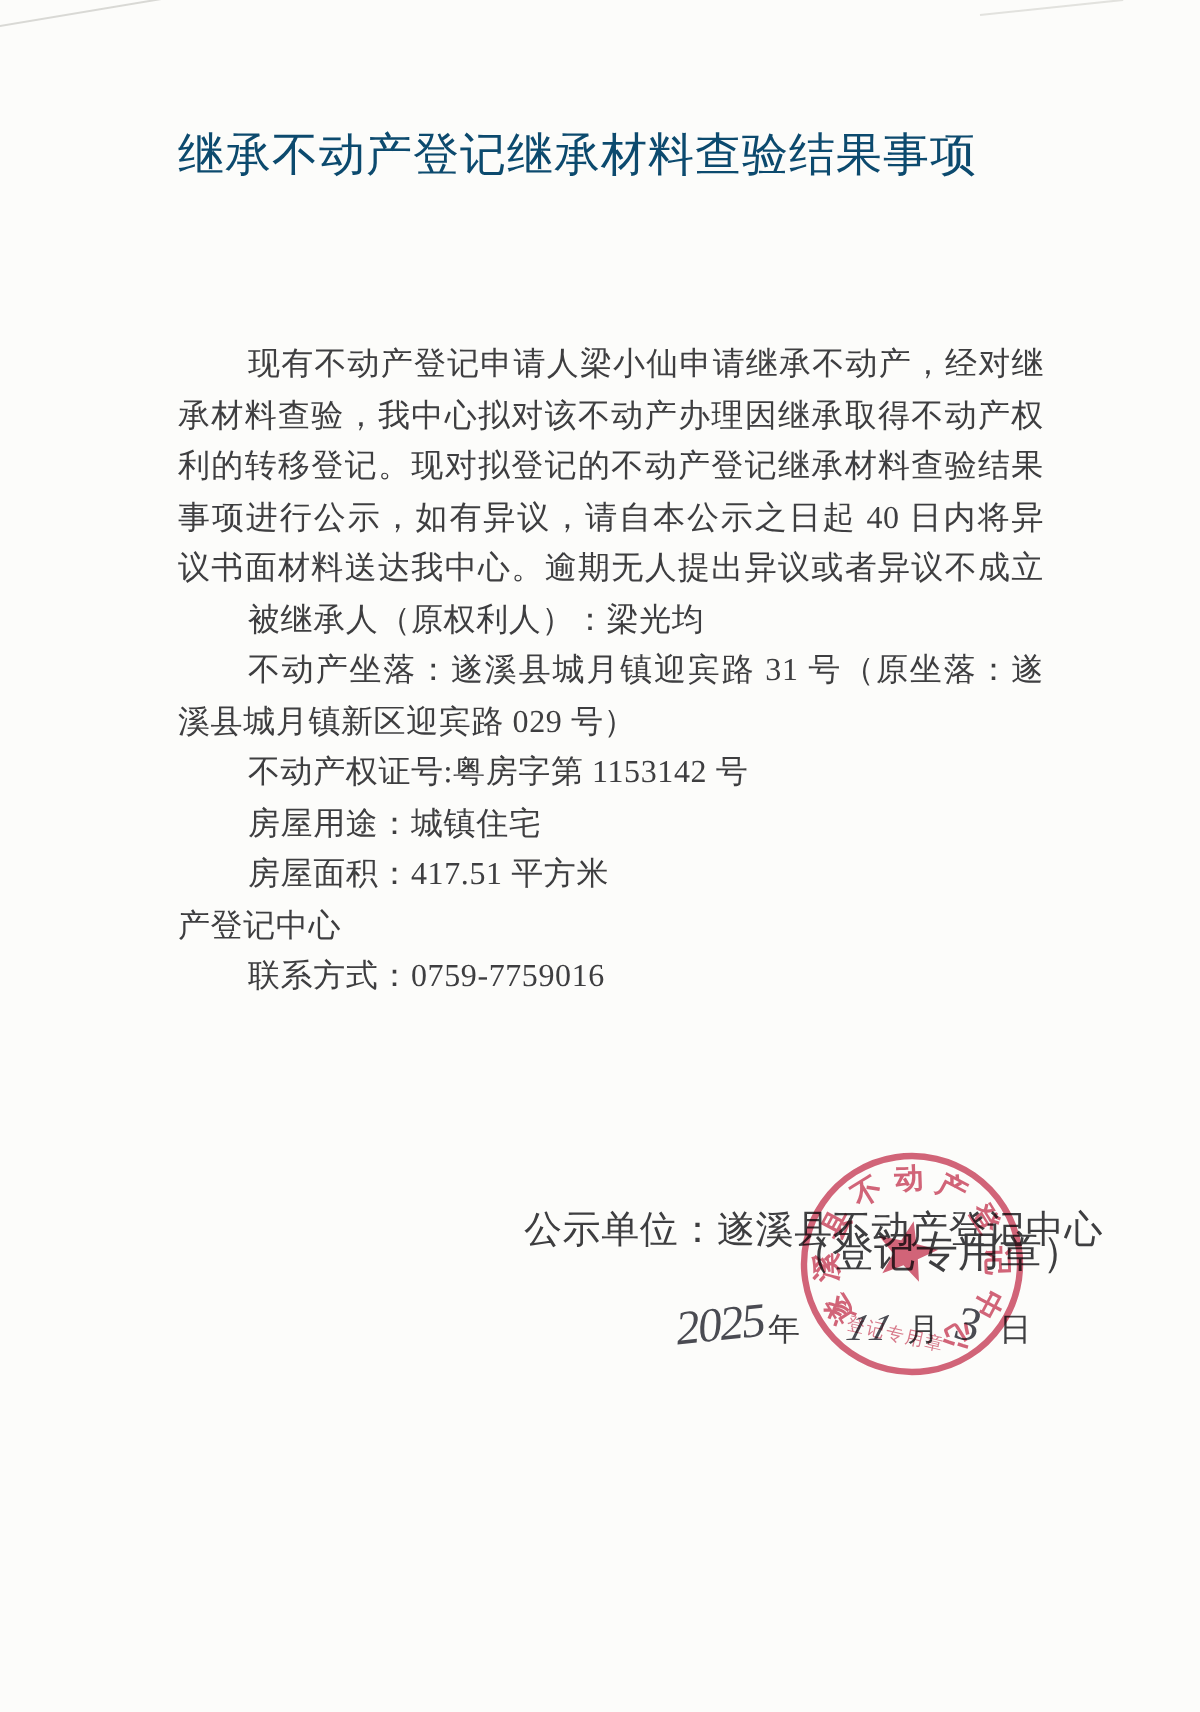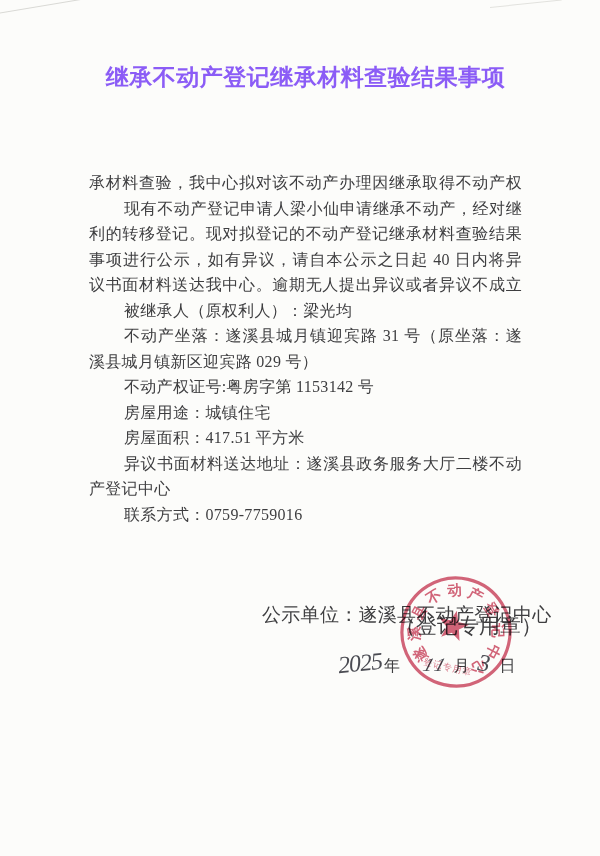--- a/index.html
+++ b/index.html
@@ -20,26 +20,26 @@
     color: var(--text-color);
   }
   
   .artifact { position: absolute; height: 1px; background: #d9d9d5; }
   .artifact.tl { left: -3px; top: 13px; width: 86px; transform: rotate(-9.5deg); transform-origin: left center; }
   .artifact.tr { left: 490px; top: 7px; width: 72px; transform: rotate(-6deg); transform-origin: left center; background: #e2e2de; }
 
   .title-block {
     position: absolute;
     left: 89px; top: 58px; width: 433px;
-    text-align: center;
+    text-align: left;
     font-family: "Liberation Sans", "DejaVu Sans", sans-serif;
-    font-weight: bold;
+    font-weight: normal;
     font-size: 23px;
     line-height: 39px;
-    color: #8b5cf6;
+    color: #0c4a6e;
     letter-spacing: 0.5px;
   }
 
   .body-text {
     position: absolute;
     left: 89px; top: 170px; width: 433px;
     font-size: 16px;
     line-height: 25.5px;
     letter-spacing: 0.3px;
   }
@@ -98,32 +98,31 @@
 <div class="page">
 
   <div class="artifact tl"></div>
   <div class="artifact tr"></div>
 
   <div class="title-block">
     <div>继承不动产登记继承材料查验结果事项</div>
   </div>
 
   <div class="body-text">
+    <div class="line fill indent">现有不动产登记申请人梁小仙申请继承不动产，经对继</div>
     <div class="line fill">承材料查验，我中心拟对该不动产办理因继承取得不动产权</div>
-    <div class="line fill indent">现有不动产登记申请人梁小仙申请继承不动产，经对继</div>
     <div class="line fill">利的转移登记。现对拟登记的不动产登记继承材料查验结果</div>
     <div class="line fill">事项进行公示，如有异议，请自本公示之日起 40 日内将异</div>
     <div class="line fill">议书面材料送达我中心。逾期无人提出异议或者异议不成立</div>
     <div class="line indent">被继承人（原权利人）：梁光均</div>
     <div class="line fill indent">不动产坐落：遂溪县城月镇迎宾路 31 号（原坐落：遂</div>
     <div class="line">溪县城月镇新区迎宾路 029 号）</div>
     <div class="line indent">不动产权证号:粤房字第 1153142 号</div>
     <div class="line indent">房屋用途：城镇住宅</div>
     <div class="line indent">房屋面积：417.51 平方米</div>
-    <div class="line fill indent">异议书面材料送达地址：遂溪县政务服务大厅二楼不动</div>
     <div class="line">产登记中心</div>
     <div class="line indent">联系方式：0759-7759016</div>
   </div>
 
   <div class="sig-unit">公示单位：遂溪县不动产登记中心</div>
   <div class="sig-note">（登记专用章）</div>
 
   <div class="date-line">
     <span class="hw hw-year">2025</span>
     <span class="date-label">年</span>

